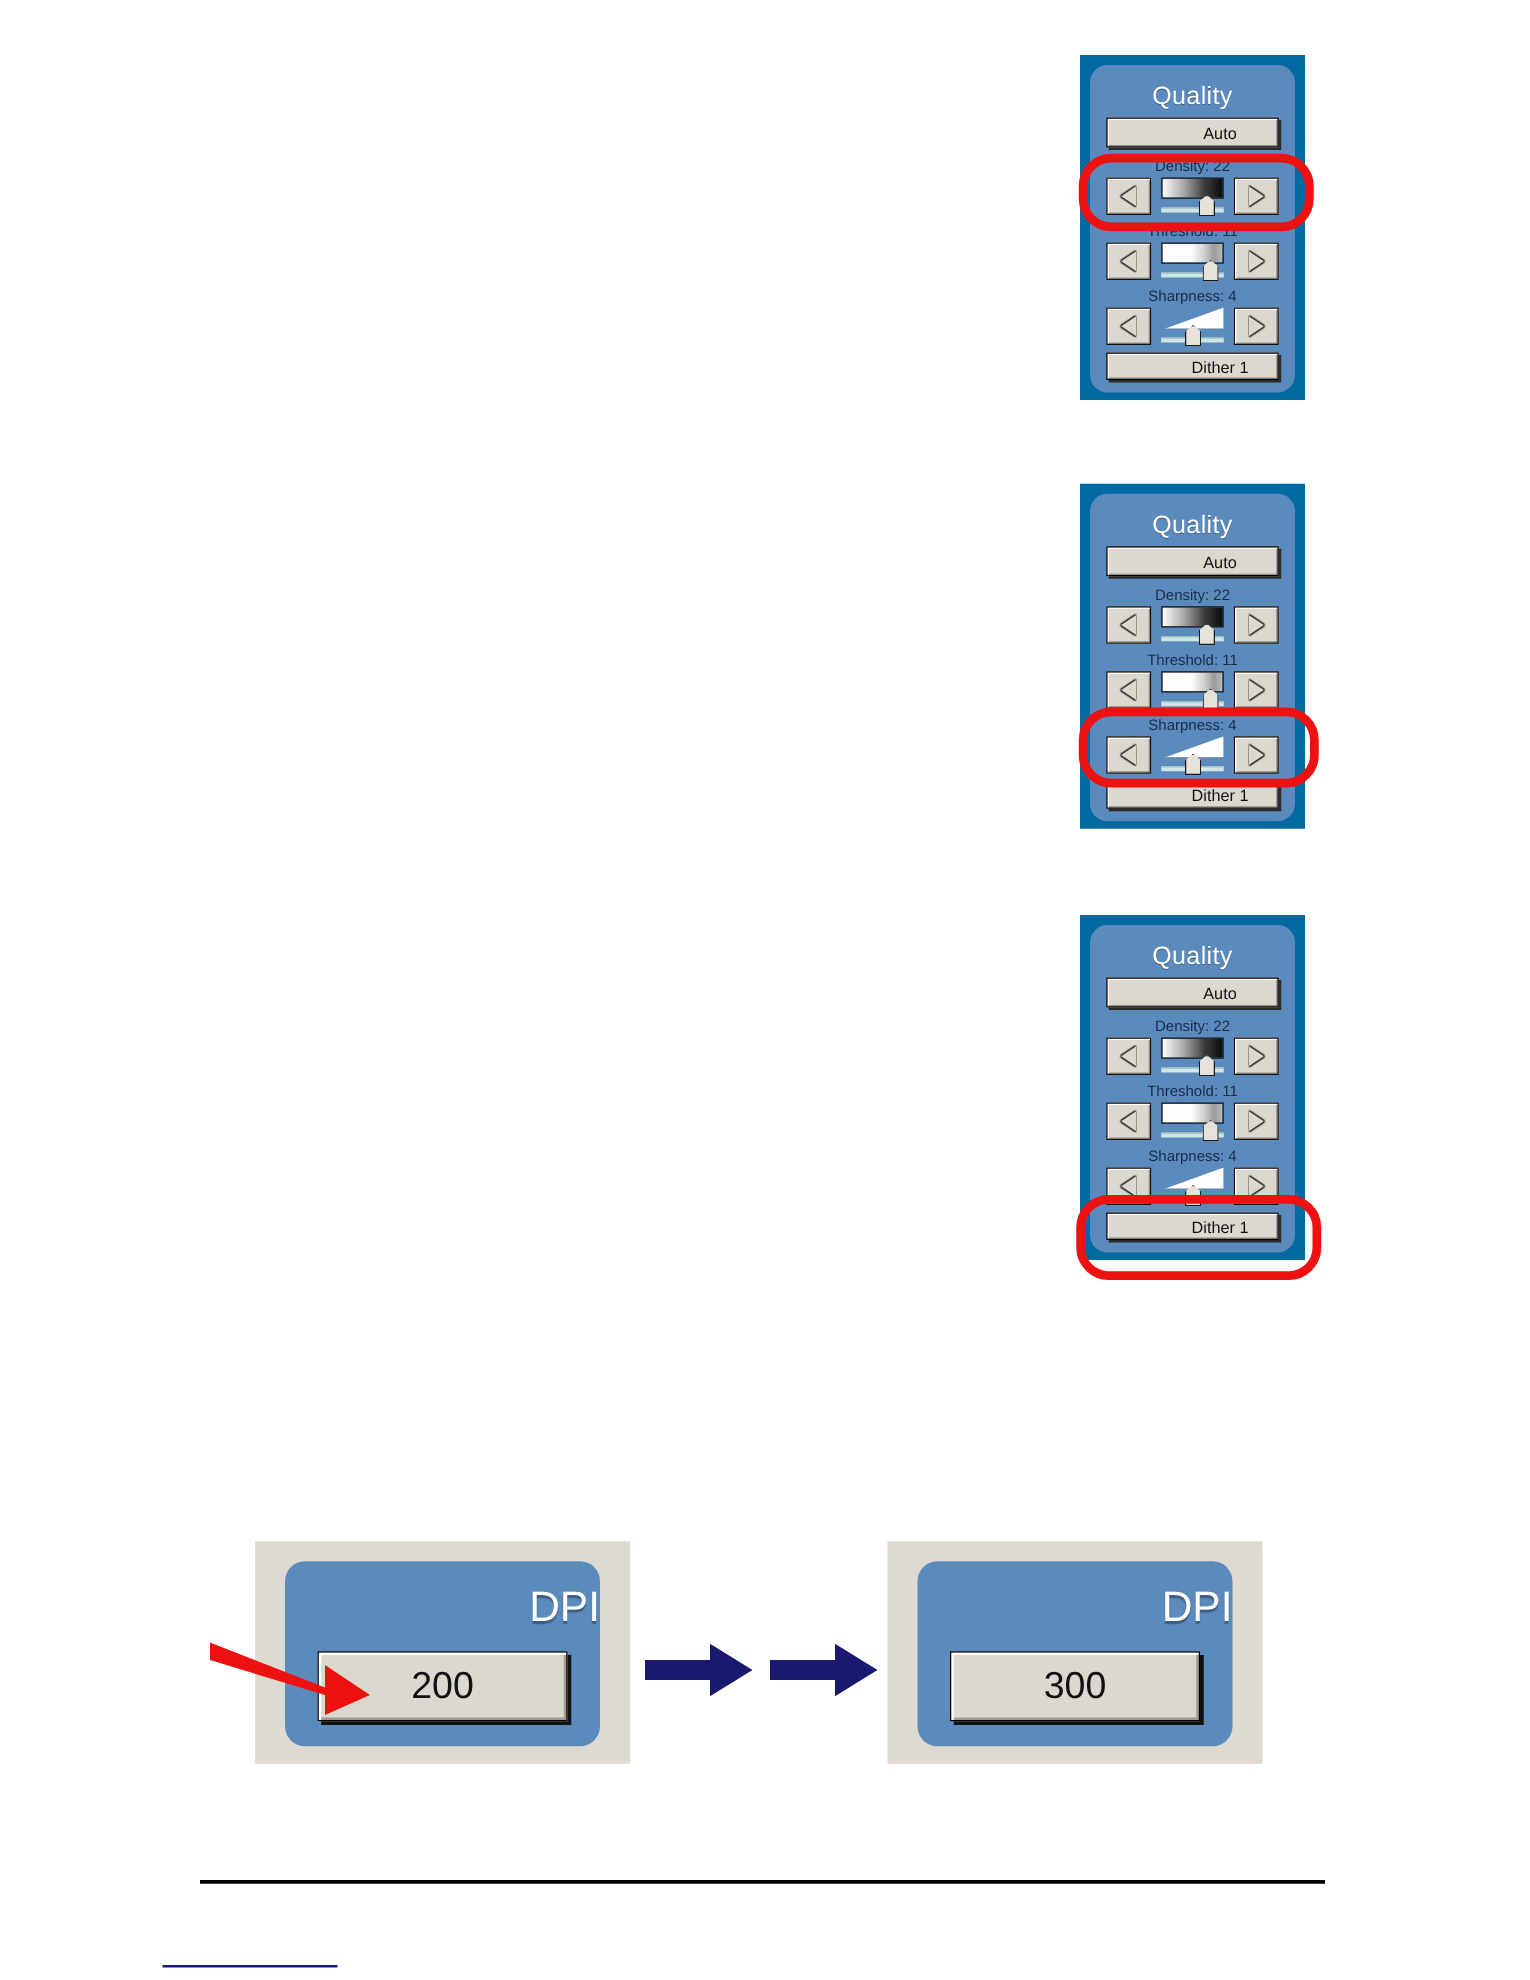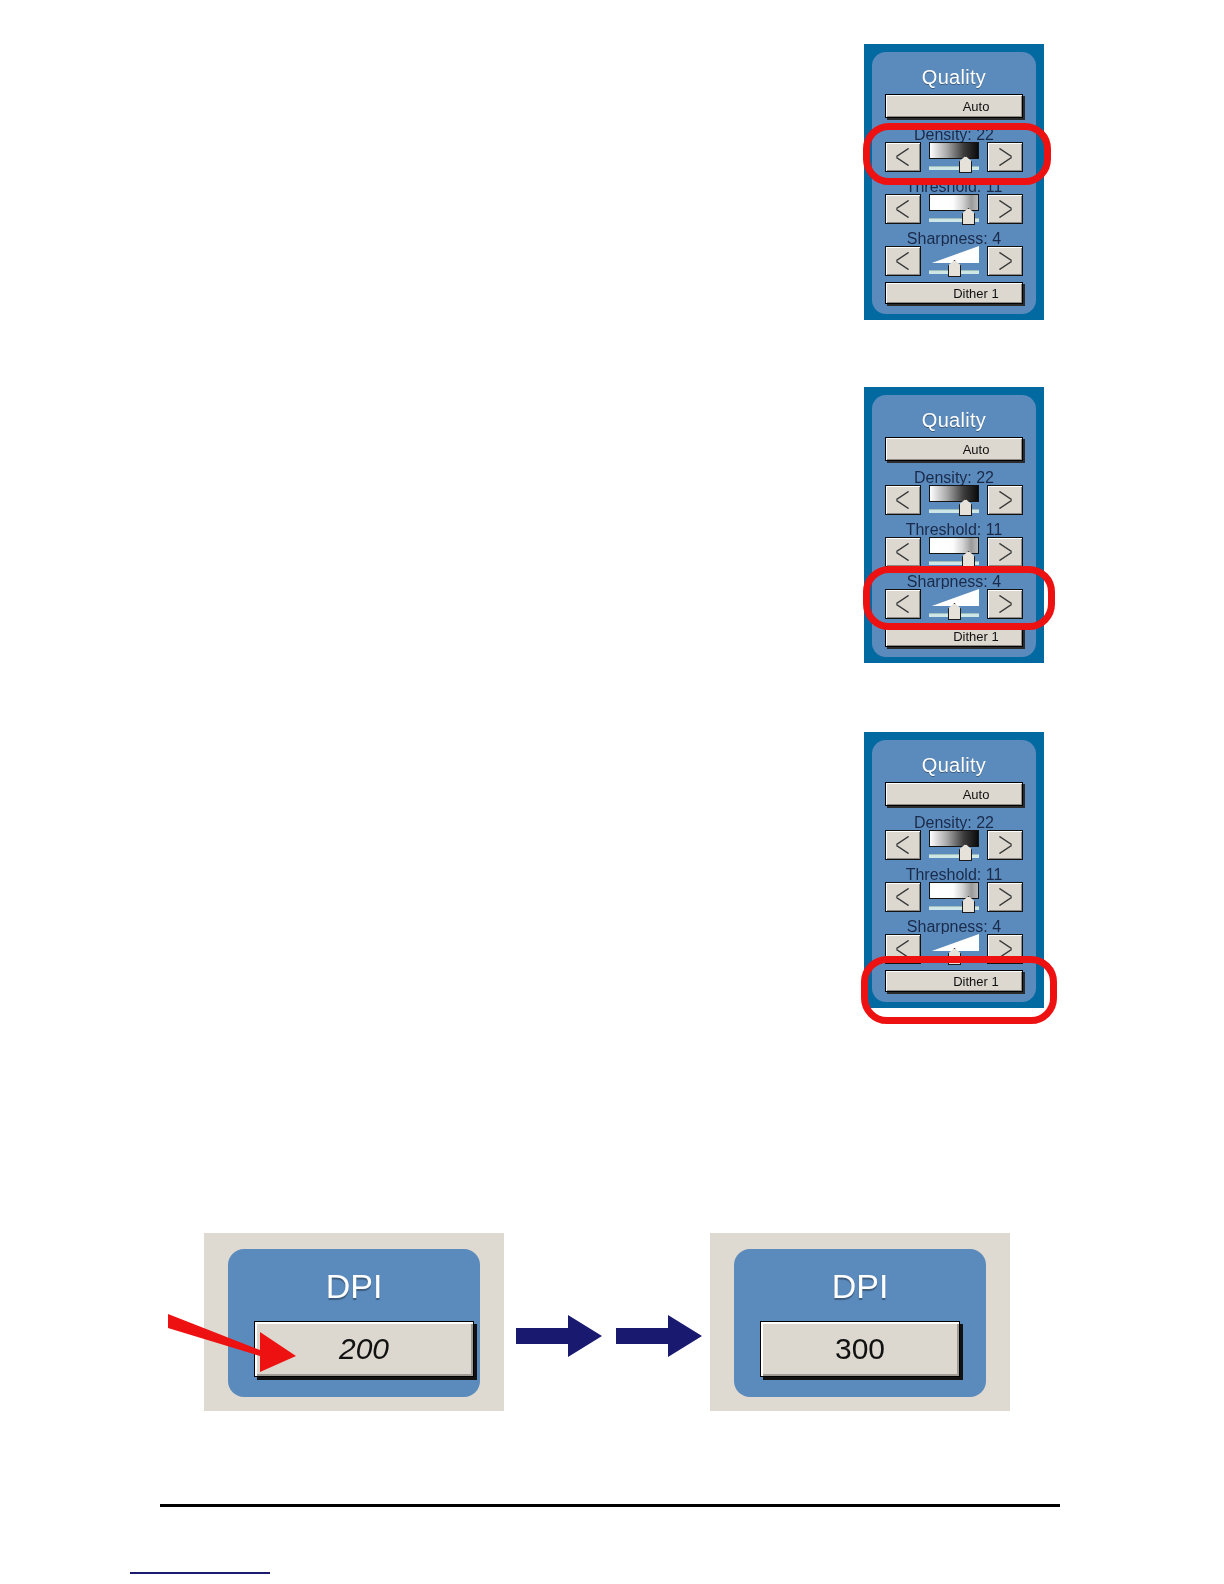--- a/index.html
+++ b/index.html
@@ -51,21 +51,21 @@
     font-size: 13px;
     font-family: "Liberation Sans", sans-serif;
     padding-left: 44px;
   }
   .ctl-label {
     position: absolute;
     left: 0;
     right: 0;
     text-align: center;
     color: #1a2a4a;
-    font-size: 16px;
+    font-size: 12px;
     white-space: nowrap;
   }
   .arrow-btn {
     position: absolute;
     width: 36px;
     background: #dcd8cf;
     border: 1px solid #111111;
     box-shadow: inset 1px 1px 0 #ffffff, inset -1px -1px 0 #8f8b84;
     box-sizing: border-box;
     display: flex;
@@ -146,21 +146,21 @@
   }
   .dpi-panel {
     position: absolute;
     background: #5b8bbd;
     border-radius: 16px;
     box-sizing: border-box;
   }
   .dpi-title {
     position: absolute;
     left: 0; right: 0;
-    text-align: center;
+    text-align: right;
     color: #ffffff;
     font-size: 34px;
     text-shadow: 0 2px 1px rgba(0,0,0,0.35);
   }
   .dpi-value {
     position: absolute;
     background: #dcd8cf;
     border: 1px solid #000;
     box-shadow: inset 2px 2px 0 #ffffff, inset -2px -2px 0 #a09c95, 3px 3px 0 #121212;
     box-sizing: border-box;
@@ -346,21 +346,21 @@
     </div>
 
     <div class="btn" style="left:13px; top:230px; width:138px; height:22px;">Dither 1</div>
   </div>
 </div>
 <div class="hl" style="left:861px; top:956px; width:196px; height:68px;"></div>
 
 <div class="dpi-shot" style="left:204px; top:1233px; width:300px; height:178px;">
   <div class="dpi-panel" style="left:24px; top:16px; width:252px; height:148px;">
     <div class="dpi-title" style="top:18px;">DPI</div>
-    <div class="dpi-value" style="left:26px; top:72px; width:220px; height:56px;font-style:italic;">200</div>
+    <div class="dpi-value" style="left:26px; top:72px; width:200px; height:56px;">200</div>
   </div>
 </div>
 
 <svg class="red-arrow" style="left:168px; top:1310px;" width="130" height="62" viewBox="0 0 130 62">
   <polygon points="0,4 92,40 92,22 128,46 92,62 92,46 0,18" fill="#ee1111"></polygon>
 </svg>
 
 <svg class="navy-arrow" style="left:516px; top:1315px;" width="86" height="42" viewBox="0 0 86 42">
   <polygon points="0,13 52,13 52,0 86,21 52,42 52,29 0,29" fill="#191970"></polygon>
 </svg>

